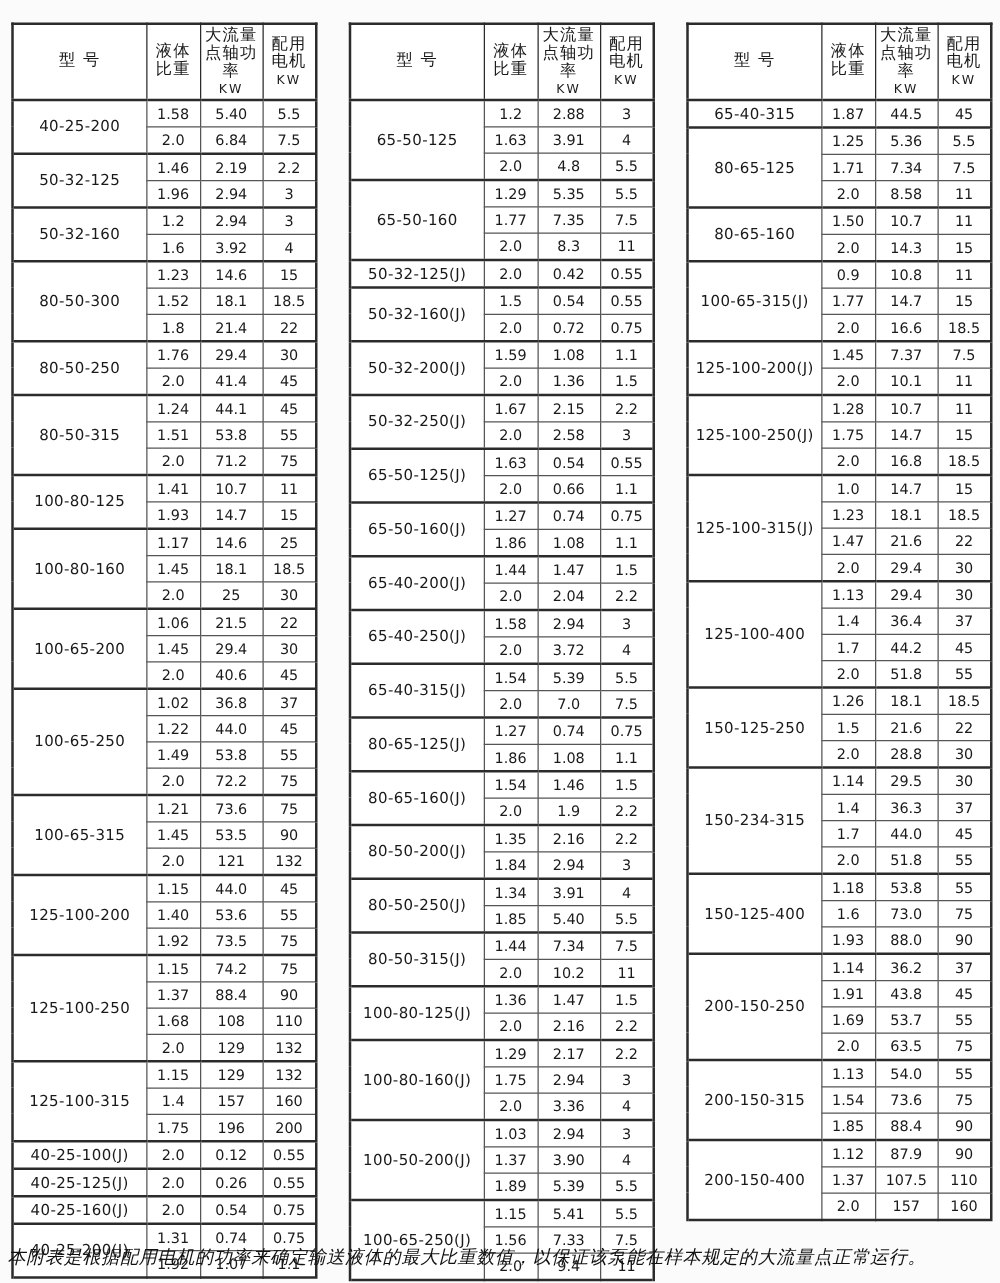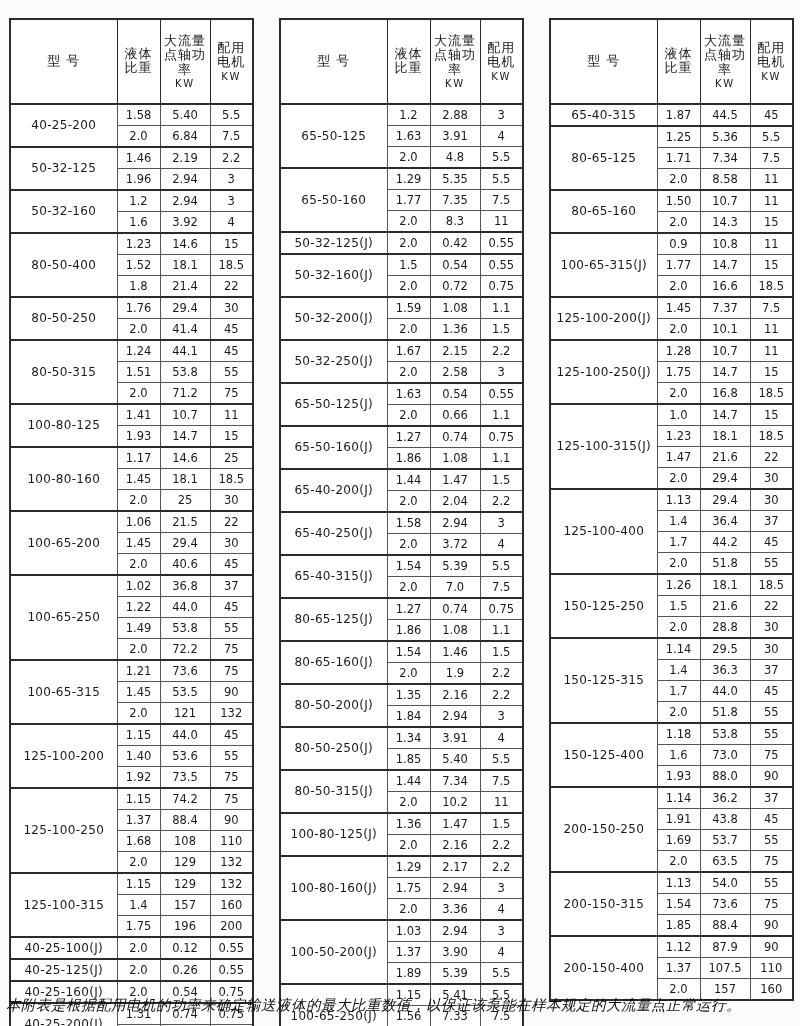--- a/index.html
+++ b/index.html
@@ -26,21 +26,21 @@
   table.pump-table col.c-sg{width:43px;}
   table.pump-table col.c-power{width:50px;}
   table.pump-table col.c-motor{width:43px;}
   table.pump-table{border:2px solid #2b2b2b;}
   table.pump-table th{
     border:1px solid #2b2b2b;
     border-bottom:2px solid #2b2b2b;
     font-weight:normal;
     font-size:13px;
     line-height:1.1;
-    padding:14px 0;
+    padding:2px 0;
     height:34px;
     vertical-align:middle;
     text-align:center;
     letter-spacing:1px;
   }
   table.pump-table th .unit{
     display:block;font-size:10px;letter-spacing:2px;margin-top:1px;
   }
   table.pump-table td{
     border:1px solid #555;
@@ -124,21 +124,21 @@
             <td class="sg">1.2</td>
             <td class="power">2.94</td>
             <td class="motor">3</td>
           </tr>
           <tr>
             <td class="sg">1.6</td>
             <td class="power">3.92</td>
             <td class="motor">4</td>
           </tr>
           <tr class="group-start">
-            <td class="model" rowspan="3">80-50-400</td>
+            <td class="model" rowspan="3">80-50-300</td>
             <td class="sg">1.23</td>
             <td class="power">14.6</td>
             <td class="motor">15</td>
           </tr>
           <tr>
             <td class="sg">1.52</td>
             <td class="power">18.1</td>
             <td class="motor">18.5</td>
           </tr>
           <tr>
@@ -753,21 +753,21 @@
             <td class="sg">1.5</td>
             <td class="power">21.6</td>
             <td class="motor">22</td>
           </tr>
           <tr>
             <td class="sg">2.0</td>
             <td class="power">28.8</td>
             <td class="motor">30</td>
           </tr>
           <tr class="group-start">
-            <td class="model" rowspan="4">150-125-315</td>
+            <td class="model" rowspan="4">150-234-315</td>
             <td class="sg">1.14</td>
             <td class="power">29.5</td>
             <td class="motor">30</td>
           </tr>
           <tr>
             <td class="sg">1.4</td>
             <td class="power">36.3</td>
             <td class="motor">37</td>
           </tr>
           <tr>

